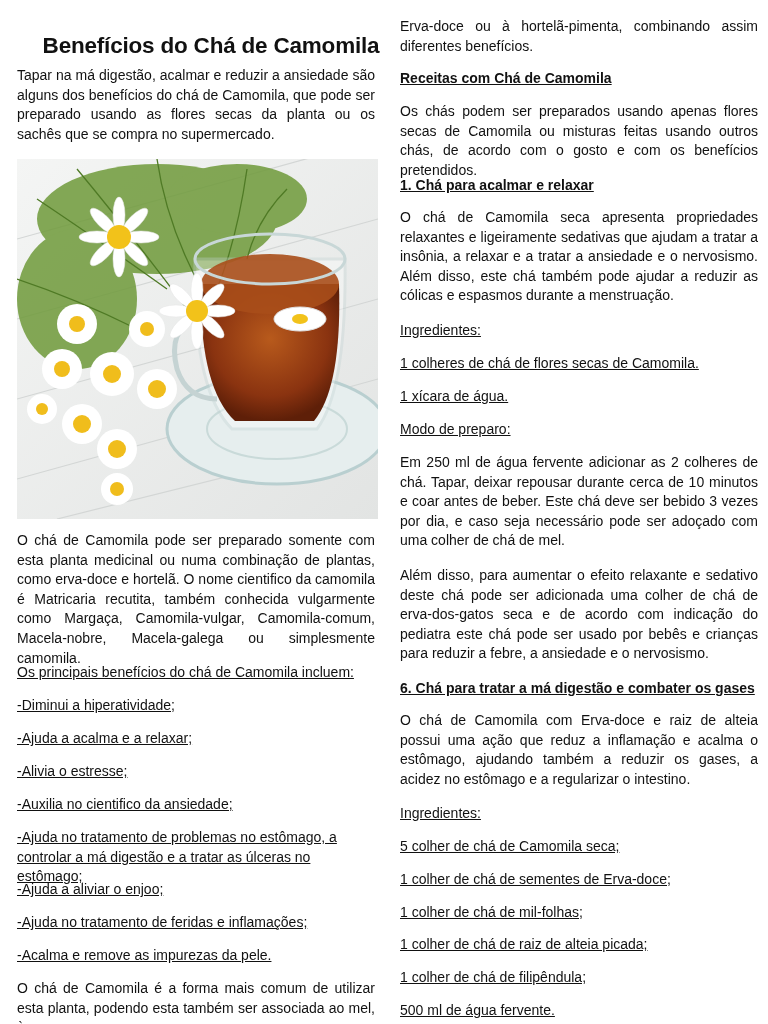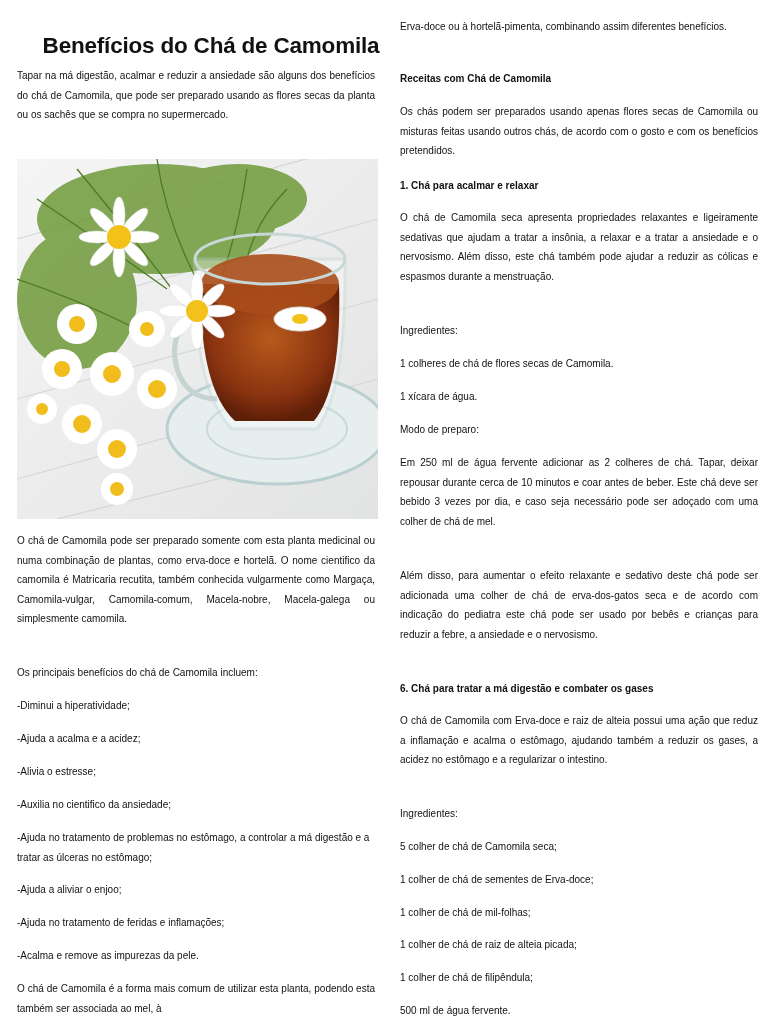--- a/index.html
+++ b/index.html
@@ -10,24 +10,24 @@
     position: relative;
   }
   .col { position: absolute; top: 0; }
   .left { left: 17px; width: 358px; }
   .right { left: 400px; width: 358px; }
   h1 {
     margin: 15px; position: absolute; top: 18px; left: 0; width: 358px;
     text-align: center; font-size: 22.5px; font-weight: bold; letter-spacing: -0.2px;
   }
   p {
-    margin: 0; font-size: 10px; line-height: 19.6px; text-align: justify;
+    margin: 0; font-size: 14px; line-height: 19.6px; text-align: justify;
     position: absolute; left: 0; width: 358px;
   }
-  p.nj { text-align: left; }
+  p.nj { text-align: left; text-decoration: underline; }
   .bold { font-weight: bold; }
   .photo {
     position: absolute; left: 0; top: 159px; width: 361px; height: 360px;
     overflow: hidden; background: #eef0f0;
   }
   .photo svg { display: block; }
 </style>
 </head>
 <body>
 
@@ -136,21 +136,21 @@
         </g>
       </g>
     </svg>
   </div>
 
   <p style="top:531px">O chá de Camomila pode ser preparado somente com esta planta medicinal ou numa combinação de plantas, como erva-doce e hortelã. O nome cientifico da camomila é Matricaria recutita, também conhecida vulgarmente como Margaça, Camomila-vulgar, Camomila-comum, Macela-nobre, Macela-galega ou simplesmente camomila.</p>
 
   <p class="nj" style="top:663px">Os principais benefícios do chá de Camomila incluem:</p>
 
   <p class="nj" style="top:696px">-Diminui a hiperatividade;</p>
-  <p class="nj" style="top:729px">-Ajuda a acalma e a acidez;</p>
+  <p class="nj" style="top:729px">-Ajuda a acalma e a relaxar;</p>
   <p class="nj" style="top:762px">-Alivia o estresse;</p>
   <p class="nj" style="top:795px">-Auxilia no cientifico da ansiedade;</p>
   <p class="nj" style="top:828px">-Ajuda no tratamento de problemas no estômago, a controlar a má digestão e a tratar as úlceras no estômago;</p>
   <p class="nj" style="top:880px">-Ajuda a aliviar o enjoo;</p>
   <p class="nj" style="top:913px">-Ajuda no tratamento de feridas e inflamações;</p>
   <p class="nj" style="top:946px">-Acalma e remove as impurezas da pele.</p>
 
   <p style="top:979px">O chá de Camomila é a forma mais comum de utilizar esta planta, podendo esta também ser associada ao mel, à</p>
 </div>
 

